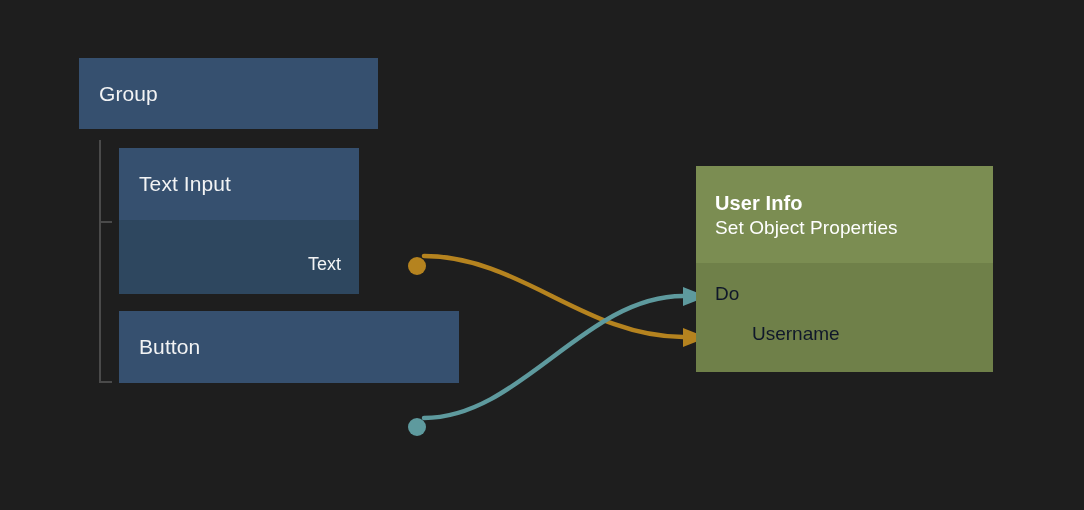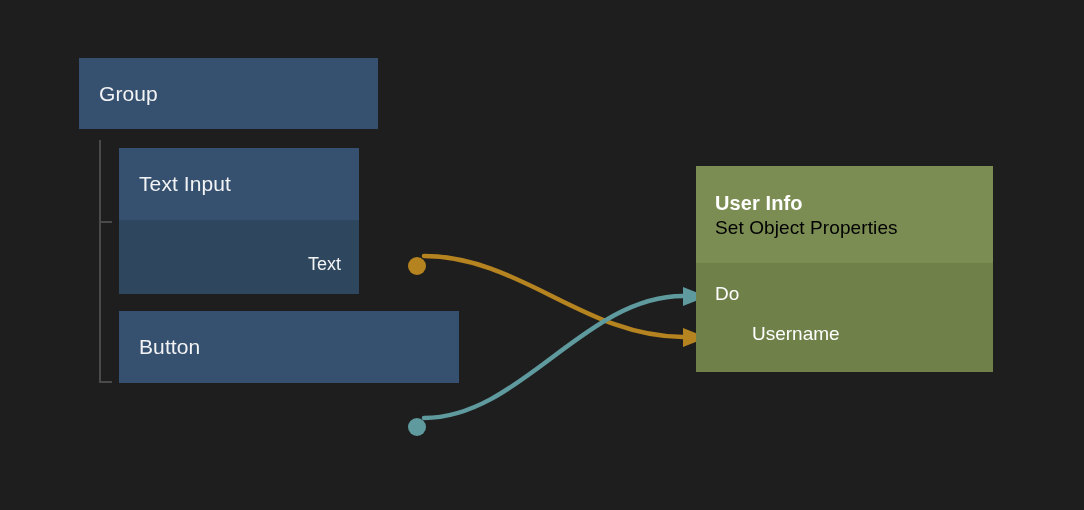--- a/index.html
+++ b/index.html
@@ -143,39 +143,39 @@
   }
   .node-green .node-header .node-title {
     font-size: 20px;
     font-weight: bold;
     color: #ffffff;
     line-height: 1.25;
     letter-spacing: 0.1px;
   }
   .node-green .node-header .node-subtitle {
     font-size: 19px;
-    color: #000000;
+    color: #ffffff;
     line-height: 1.25;
     letter-spacing: 0.1px;
   }
   .node-green .node-body {
     background: #6f8049;
     height: 109px;
     padding-left: 19px;
   }
   .port-in {
     position: absolute;
     left: 19px;
     display: flex;
     align-items: center;
     height: 22px;
   }
   .port-in .port-label {
     font-size: 19px;
-    color: #ffffff;
+    color: #0f172a;
     white-space: nowrap;
   }
 </style>
 </head>
 <body>
 
 <div id="canvas">
 
   <svg id="wires" viewBox="0 0 1084 510" width="1084" height="510">
 

